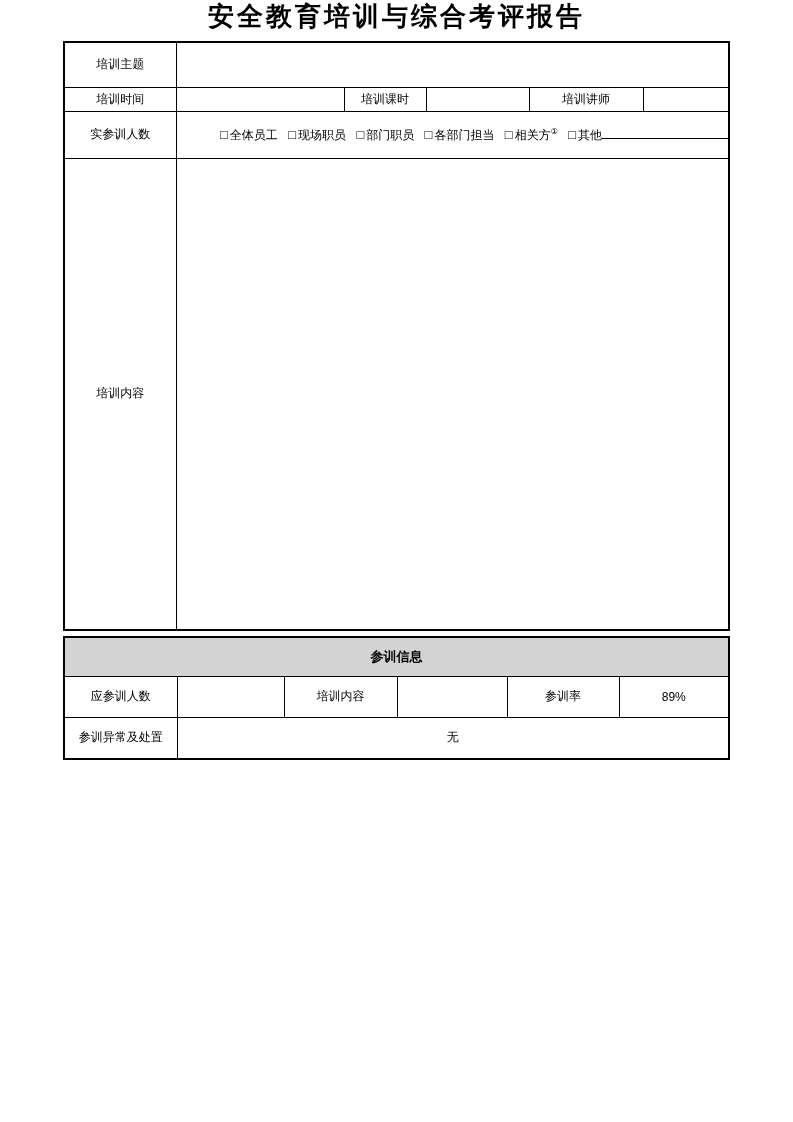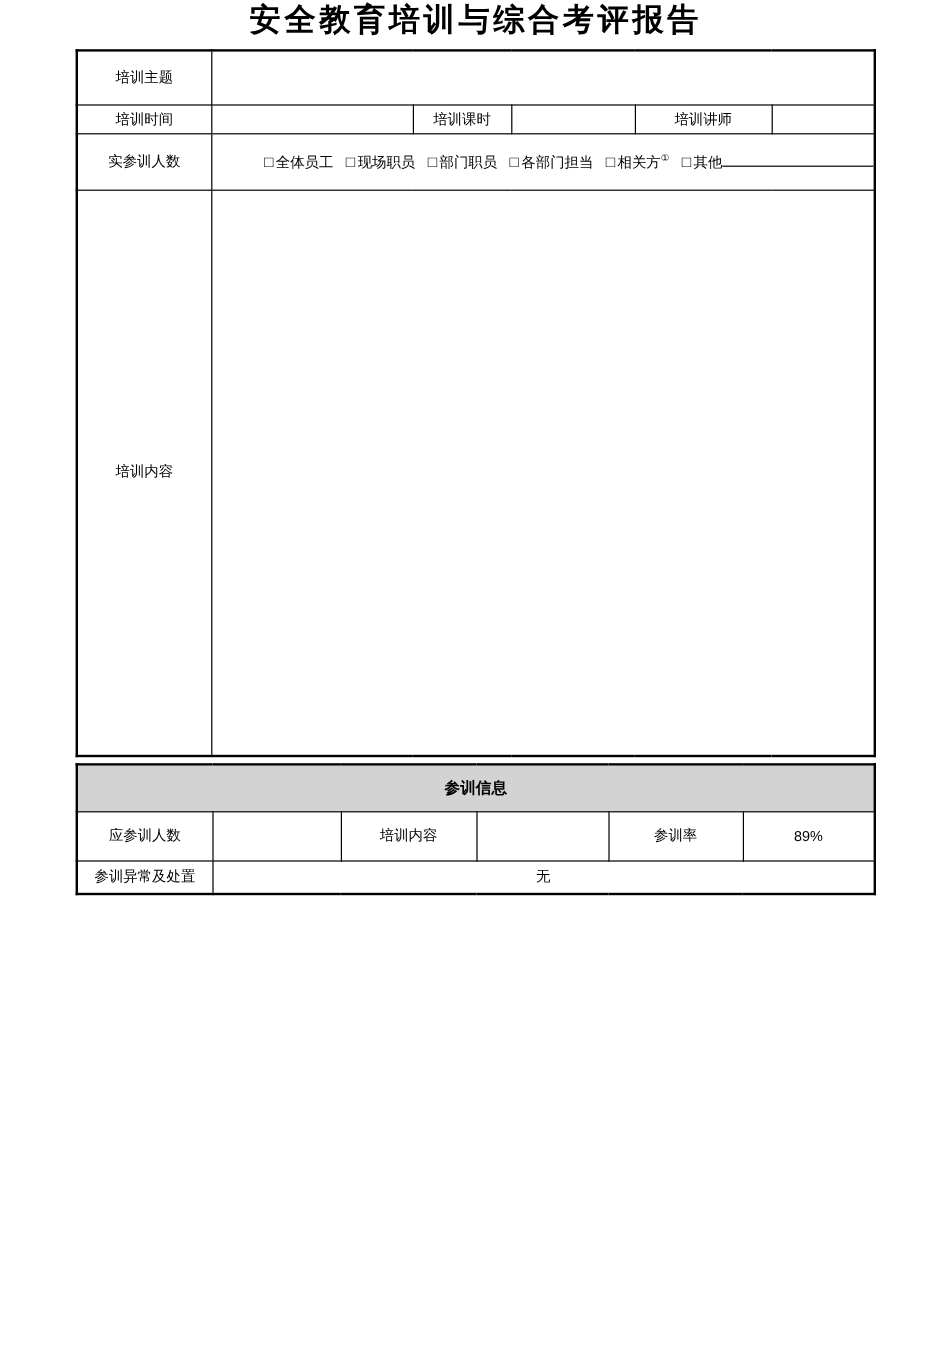--- a/index.html
+++ b/index.html
@@ -36,21 +36,21 @@
     overflow: hidden;
     word-break: break-all;
   }
   tr.r-theme   { height: 45px; }
   tr.r-time    { height: 24px; }
   tr.r-loc     { height: 21px; }
   tr.r-target  { height: 47px; }
   tr.r-content { height: 472px; }
   tr.r-header  { height: 39px; }
   tr.r-counts  { height: 41px; margin-top: 28px; }
-  tr.r-anomaly { height: 28px; }
+  tr.r-anomaly { height: 42px; }
   .target-cell {
     text-align: right;
     padding-left: 8px;
     white-space: nowrap;
   }
   .opt { margin-right: 7px; white-space: nowrap; }
   .cb { margin-right: 2px; font-size: 13px; }
   sup.note { font-size: 8px; }
   .fill-line {
     display: inline-block;

